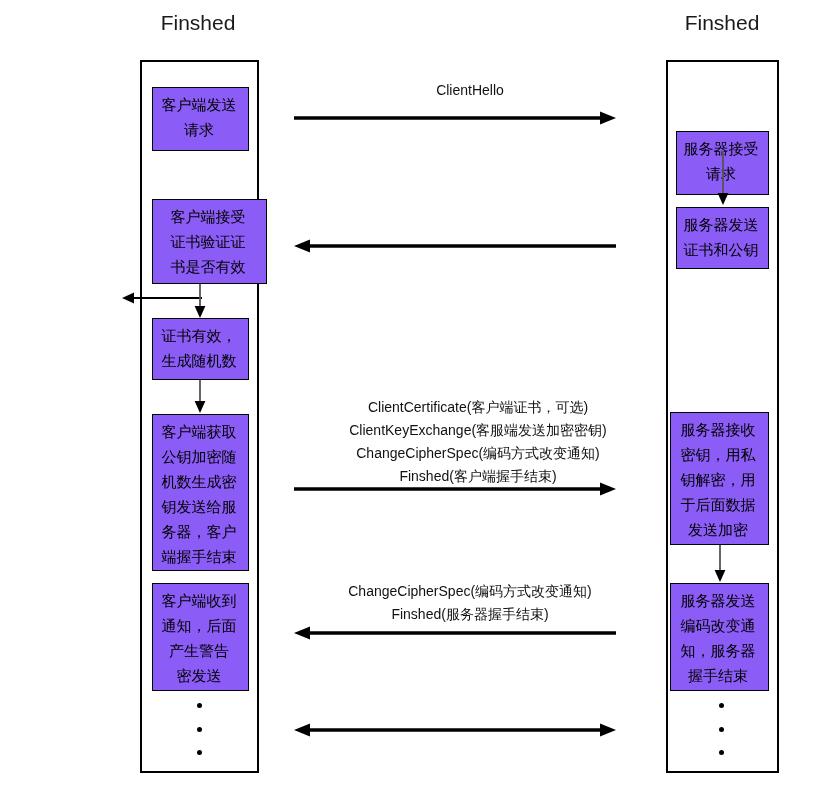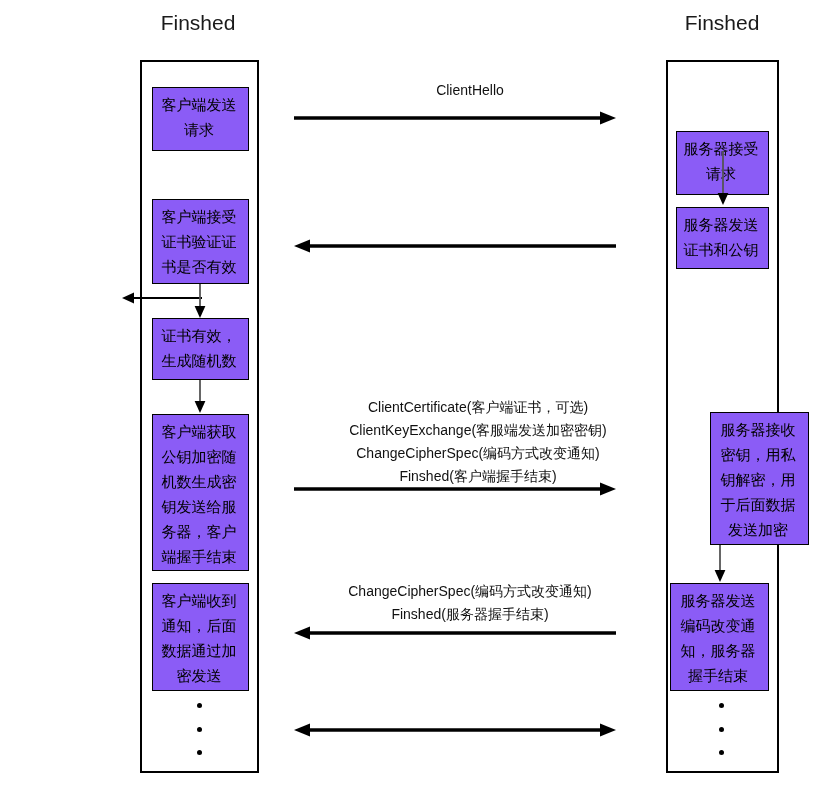--- a/index.html
+++ b/index.html
@@ -88,37 +88,37 @@
 
   <div class="abs col-title" style="left:672px; top:12px; width:100px;">Finshed</div>
 
   <div class="abs lifeline" style="left:140px; top:60px; width:119px; height:713px;"></div>
 
   <div class="abs lifeline" style="left:666px; top:60px; width:113px; height:713px;"></div>
 
   <div class="abs pbox" style="left:152px; top:87px; width:97px; height:64px;">客户端发送
 请求</div>
 
-  <div class="abs pbox" style="left:152px; top:199px; width:97px; height:85px;">客户端接受
+  <div class="abs pbox" style="left:152px; top:199px; width:115px; height:85px;">客户端接受
 证书验证证
 书是否有效</div>
 
   <div class="abs pbox" style="left:152px; top:318px; width:97px; height:62px;">证书有效，
 生成随机数</div>
 
   <div class="abs pbox" style="left:152px; top:414px; width:97px; height:157px;">客户端获取
 公钥加密随
 机数生成密
 钥发送给服
 务器，客户
 端握手结束</div>
 
   <div class="abs pbox" style="left:152px; top:583px; width:97px; height:108px;">客户端收到
 通知，后面
-数据通过加
+产生警告
 密发送</div>
 
   <div class="abs dots" style="left:188px; top:703px; width:22px; height:52px;">
     <span class="dot"></span>
     <span class="dot"></span>
     <span class="dot"></span>
   </div>
 
 
   <div class="abs v-arrow" style="left:118px; top:289px;">
@@ -141,21 +141,21 @@
       <polygon points="8,33 2.6,21 13.4,21" fill="#000"></polygon>
     </svg>
   </div>
 
   <div class="abs pbox" style="left:676px; top:87px; width:93px; height:64px;margin-top:44px;">服务器接受
 请求</div>
 
   <div class="abs pbox" style="left:676px; top:207px; width:93px; height:62px;">服务器发送
 证书和公钥</div>
 
-  <div class="abs pbox" style="left:670px; top:412px; width:99px; height:133px;margin-left:40px;">服务器接收
+  <div class="abs pbox" style="left:670px; top:412px; width:99px; height:133px;">服务器接收
 密钥，用私
 钥解密，用
 于后面数据
 发送加密</div>
 
   <div class="abs pbox" style="left:670px; top:583px; width:99px; height:108px;">服务器发送
 编码改变通
 知，服务器
 握手结束</div>
 

